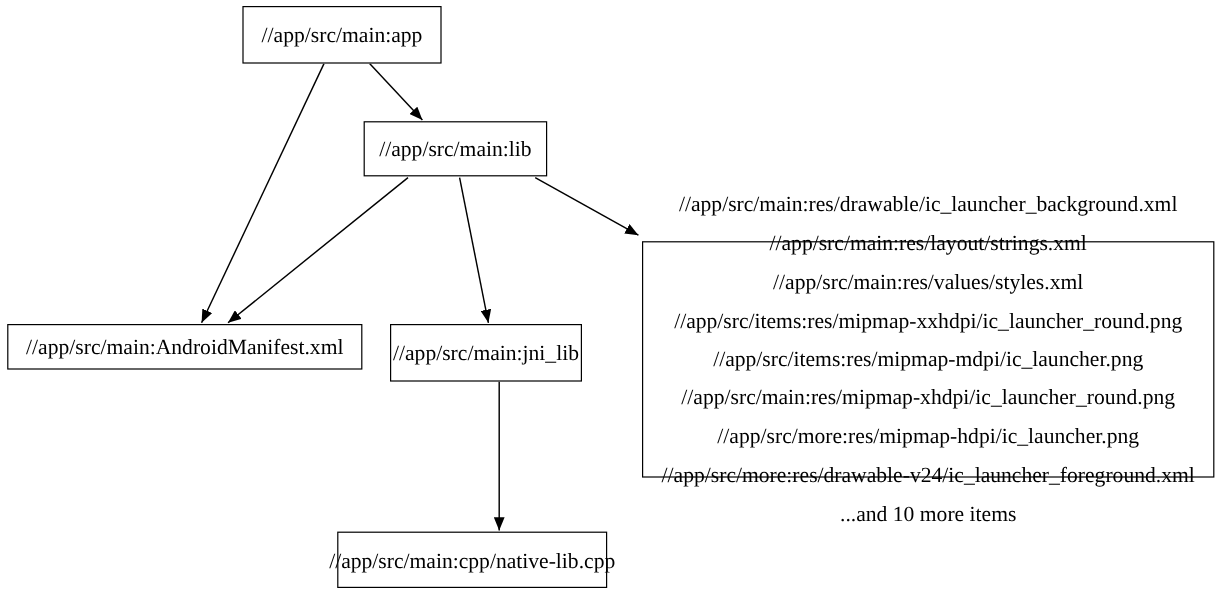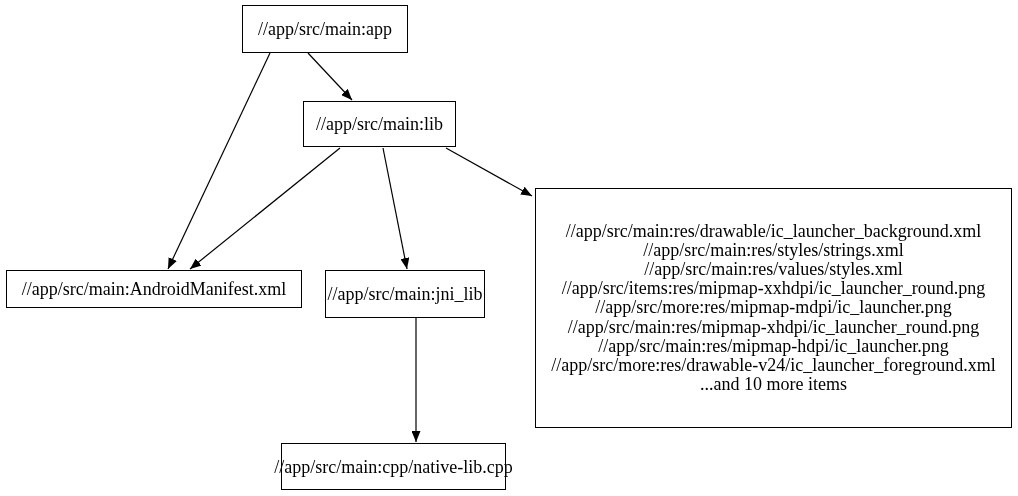--- a/index.html
+++ b/index.html
@@ -62,44 +62,44 @@
       </marker>
     </defs>
     <line class="edge" x1="308" y1="53" x2="352" y2="100" marker-end="url(#arrow)"></line>
     <line class="edge" x1="270" y1="53" x2="168" y2="269" marker-end="url(#arrow)"></line>
     <line class="edge" x1="340" y1="148" x2="190" y2="269" marker-end="url(#arrow)"></line>
     <line class="edge" x1="383" y1="148" x2="407" y2="269" marker-end="url(#arrow)"></line>
     <line class="edge" x1="446" y1="148" x2="532" y2="196" marker-end="url(#arrow)"></line>
     <line class="edge" x1="416" y1="318" x2="416" y2="442" marker-end="url(#arrow)"></line>
   </svg>
 
-  <div class="node" style="left:202px; top:5px; width:166px; height:48px;margin-left:40px;">
+  <div class="node" style="left:202px; top:5px; width:166px; height:48px;">
     <span>//app/src/main:app</span>
   </div>
 
   <div class="node" style="left:303px; top:101px; width:153px; height:46px;">
     <span>//app/src/main:lib</span>
   </div>
 
   <div class="node" style="left:6px; top:270px; width:296px; height:38px;">
     <span>//app/src/main:AndroidManifest.xml</span>
   </div>
 
   <div class="node" style="left:325px; top:270px; width:160px; height:48px;">
     <span>//app/src/main:jni_lib</span>
   </div>
 
-  <div class="node multi" style="left:535px; top:188px; width:477px; height:240px;">
+  <div class="node multi" style="left:535px; top:201px; width:477px; height:197px;gap:13px;">
     <span class="res-line">//app/src/main:res/drawable/ic_launcher_background.xml</span>
-    <span class="res-line">//app/src/main:res/styles/strings.xml</span>
+    <span class="res-line">//app/src/main:res/layout/strings.xml</span>
     <span class="res-line">//app/src/main:res/values/styles.xml</span>
     <span class="res-line">//app/src/items:res/mipmap-xxhdpi/ic_launcher_round.png</span>
-    <span class="res-line">//app/src/more:res/mipmap-mdpi/ic_launcher.png</span>
+    <span class="res-line">//app/src/items:res/mipmap-mdpi/ic_launcher.png</span>
     <span class="res-line">//app/src/main:res/mipmap-xhdpi/ic_launcher_round.png</span>
-    <span class="res-line">//app/src/main:res/mipmap-hdpi/ic_launcher.png</span>
+    <span class="res-line">//app/src/more:res/mipmap-hdpi/ic_launcher.png</span>
     <span class="res-line">//app/src/more:res/drawable-v24/ic_launcher_foreground.xml</span>
     <span class="res-line">...and 10 more items</span>
   </div>
 
   <div class="node" style="left:281px; top:443px; width:225px; height:47px;">
     <span>//app/src/main:cpp/native-lib.cpp</span>
   </div>
 
 </div>
 

